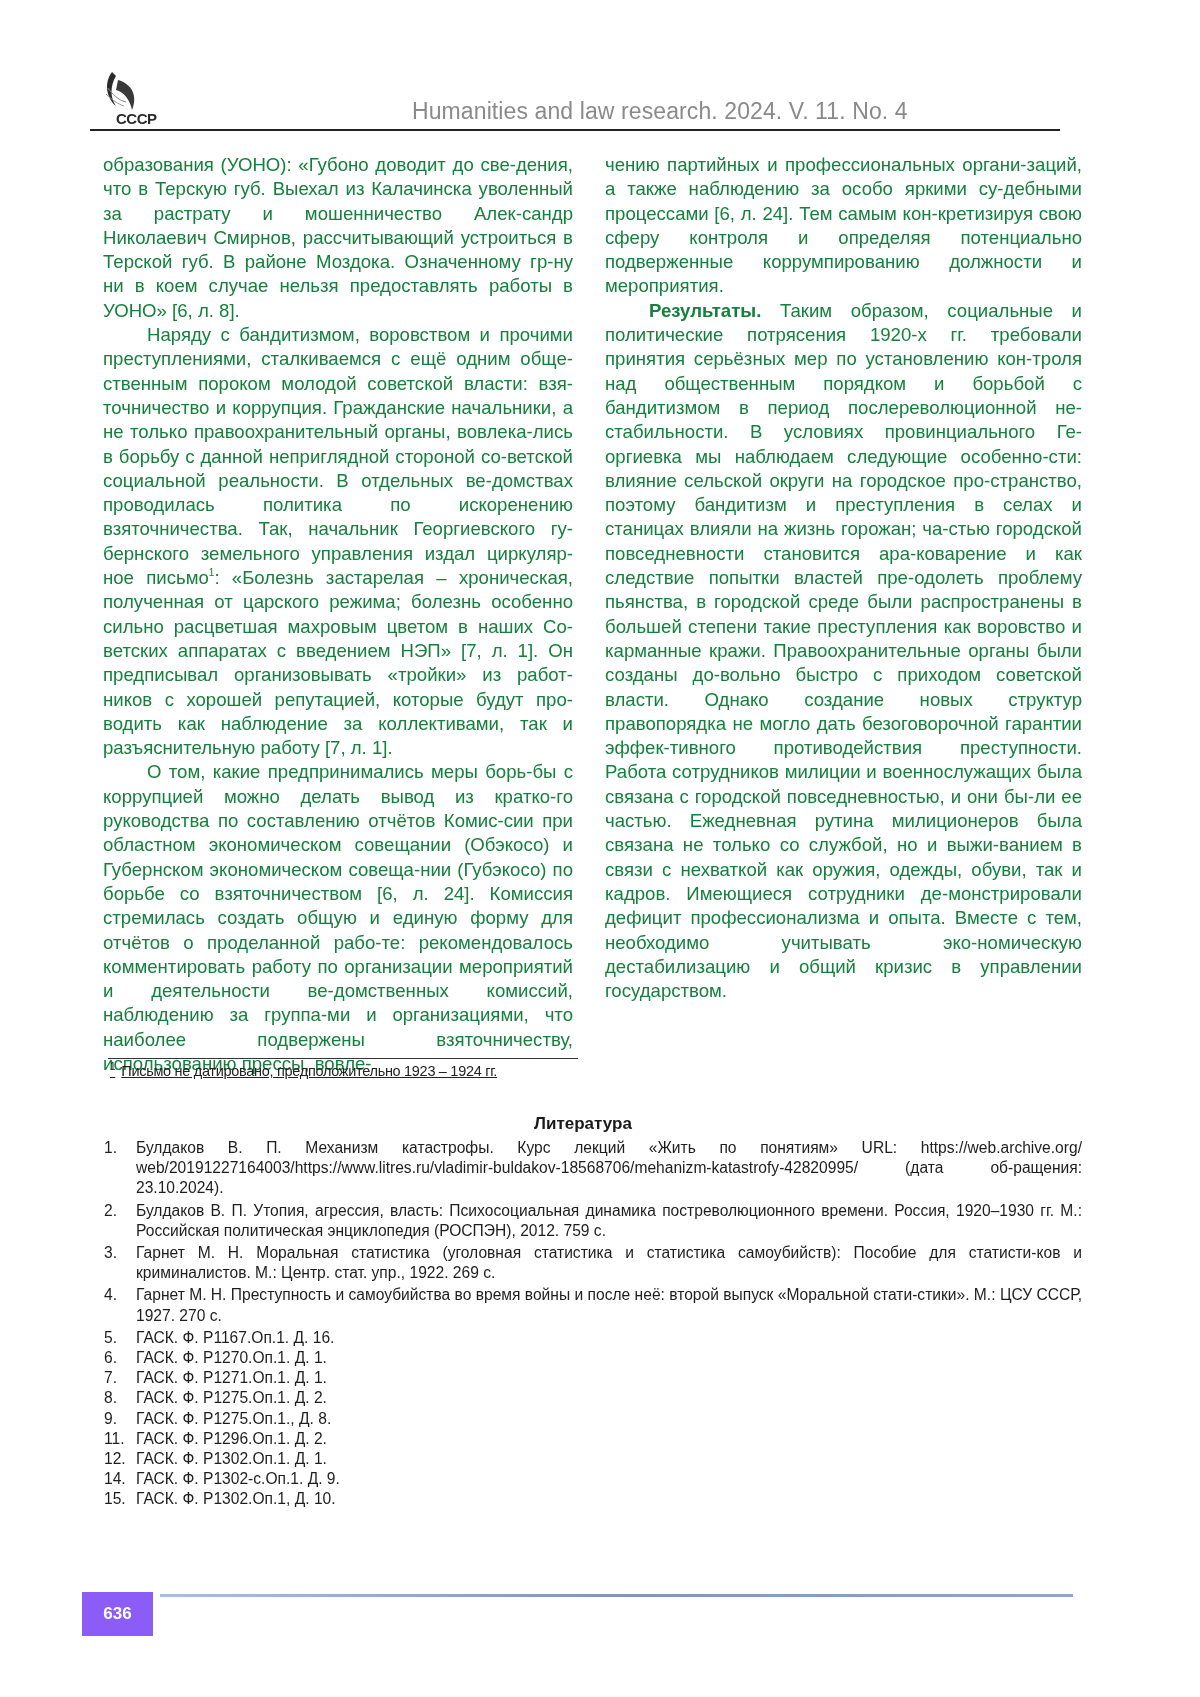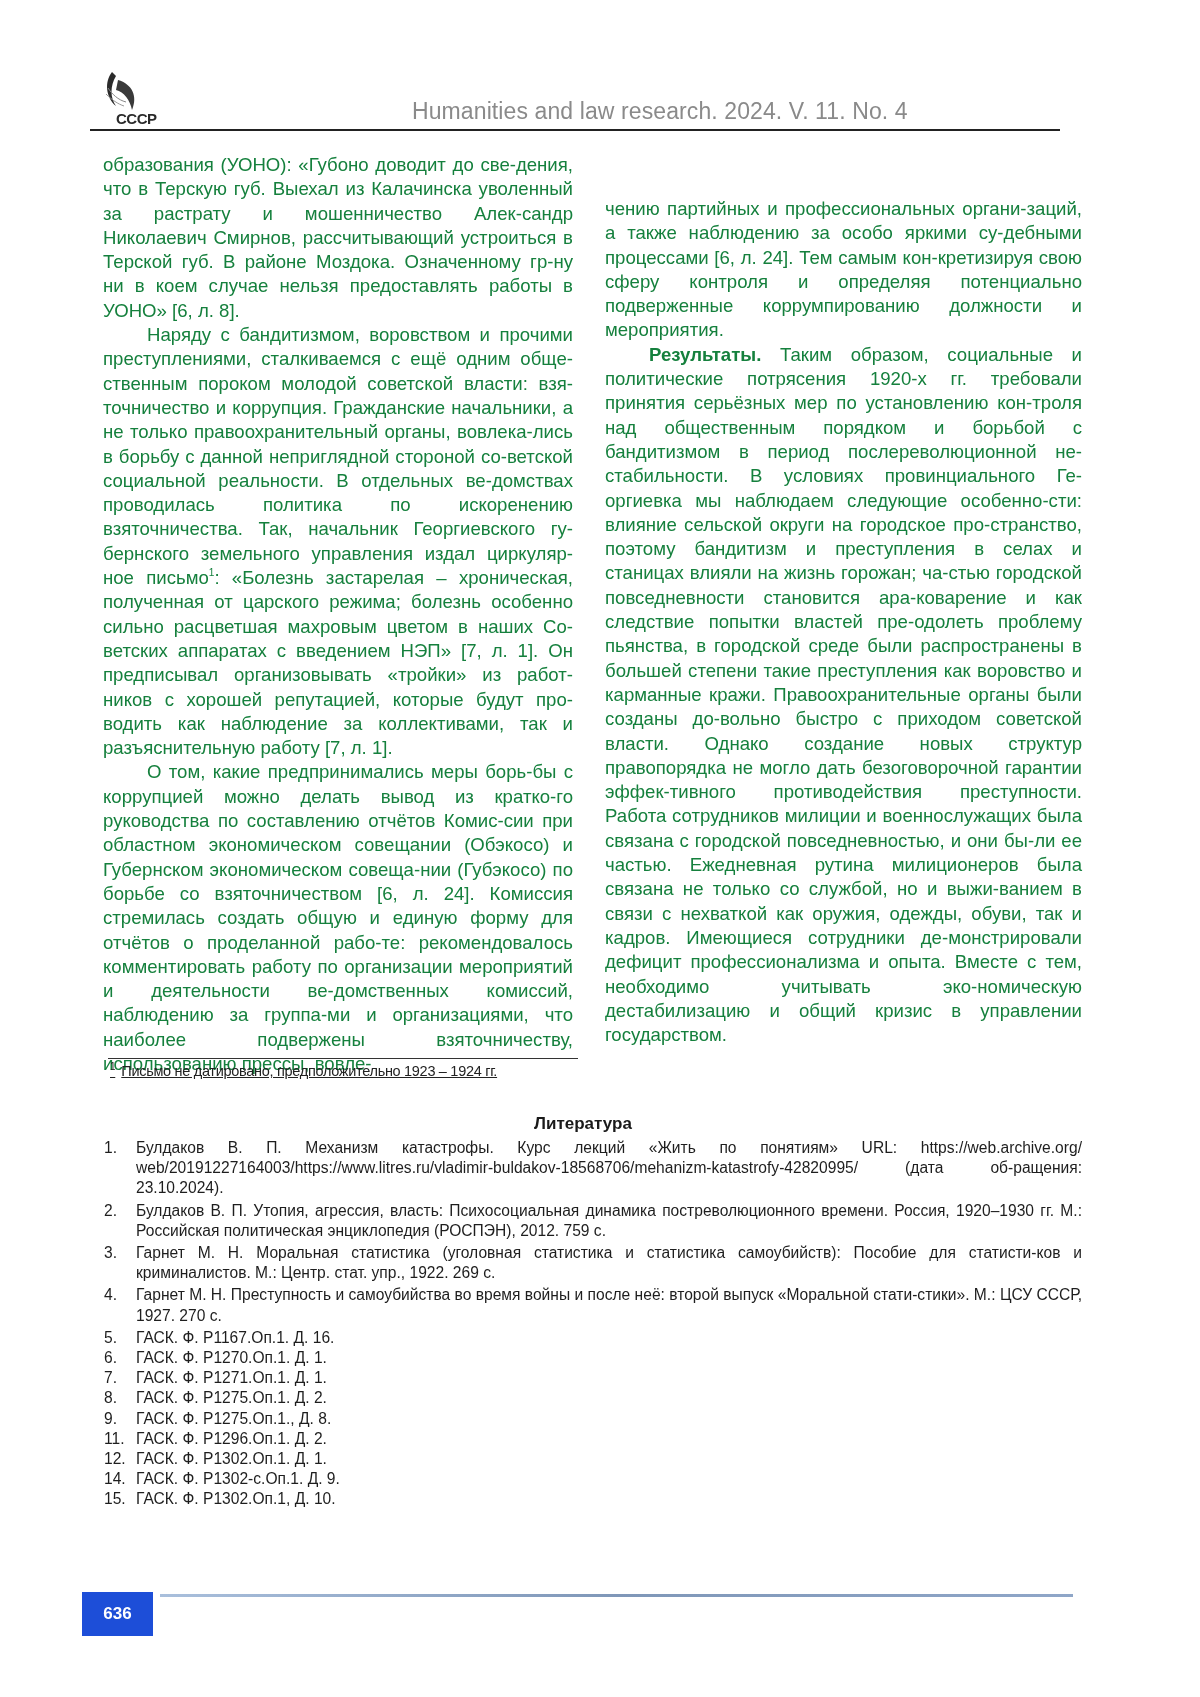--- a/index.html
+++ b/index.html
@@ -11,40 +11,40 @@
     .logo svg { position: absolute; left: 0; top: 0; }
     .logo-text { position: absolute; left: 14px; top: 40px; font-size: 15px; font-weight: bold;
                  letter-spacing: -0.5px; color: #2a2a2a; }
     .journal-title { position: absolute; left: 322px; top: 20px; font-size: 23px; color: #8a8a8a;
                      letter-spacing: 0.1px; margin-top: 16px; }
     .header-rule { position: absolute; left: 90px; top: 129px; width: 970px; height: 2px; background: #222; }
 
     .col { position: absolute; top: 153px; font-size: 18.6px; line-height: 24.3px; text-align: justify;
            hyphens: manual; color: #15803d; }
     .col-left { left: 103px; width: 470px; }
-    .col-right { left: 605px; width: 477px; margin-top: 44px; }
+    .col-right { left: 605px; width: 477px; }
     .col p { margin: 0; }
     .indent { text-indent: 44px; }
     .bold { font-weight: bold; }
     sup { font-size: 10px; line-height: 0; vertical-align: 8px; }
 
     .fn-rule { position: absolute; left: 108px; top: 1058px; width: 470px; height: 1px; background: #333; }
     .footnote { position: absolute; left: 110px; top: 1063px; font-size: 14.5px; color: #222;
                 letter-spacing: -0.3px; text-decoration: underline; }
     .footnote sup { font-size: 10px; vertical-align: 6px; margin-right: 6px; }
 
     .refs-title { position: absolute; left: 0; width: 1166px; top: 1114px; text-align: center;
                   font-size: 17px; font-weight: bold; color: #1a1a1a; }
     .refs { position: absolute; left: 104px; top: 1138px; width: 978px; font-size: 15.6px;
             line-height: 20.2px; color: #1e1e1e; margin: 0; padding: 0; list-style: none; }
     .refs li { position: relative; padding-left: 32px; text-align: justify; margin-bottom: 2px; }
     .refs .num { position: absolute; left: 0; top: 0; }
     .refs .short { margin-bottom: 0; }
 
-    .page-num { position: absolute; left: 82px; top: 1592px; width: 71px; height: 44px; background: #1d4ed8;
+    .page-num { position: absolute; left: 82px; top: 1592px; width: 71px; height: 44px; background: #8b5cf6;
                 color: #ffffff; font-size: 17px; font-weight: bold; text-align: center; line-height: 44px; }
     .footer-rule { position: absolute; left: 160px; top: 1594px; width: 913px; height: 3px;
                    background: linear-gradient(to right, #a9bfdc 0%, #7f97b8 50%, #8fa6c8 100%); }
   </style>
 </head>
 <body>
 
 <div class="header">
   <div class="logo">
     <svg width="44" height="46" viewBox="0 0 44 46">

